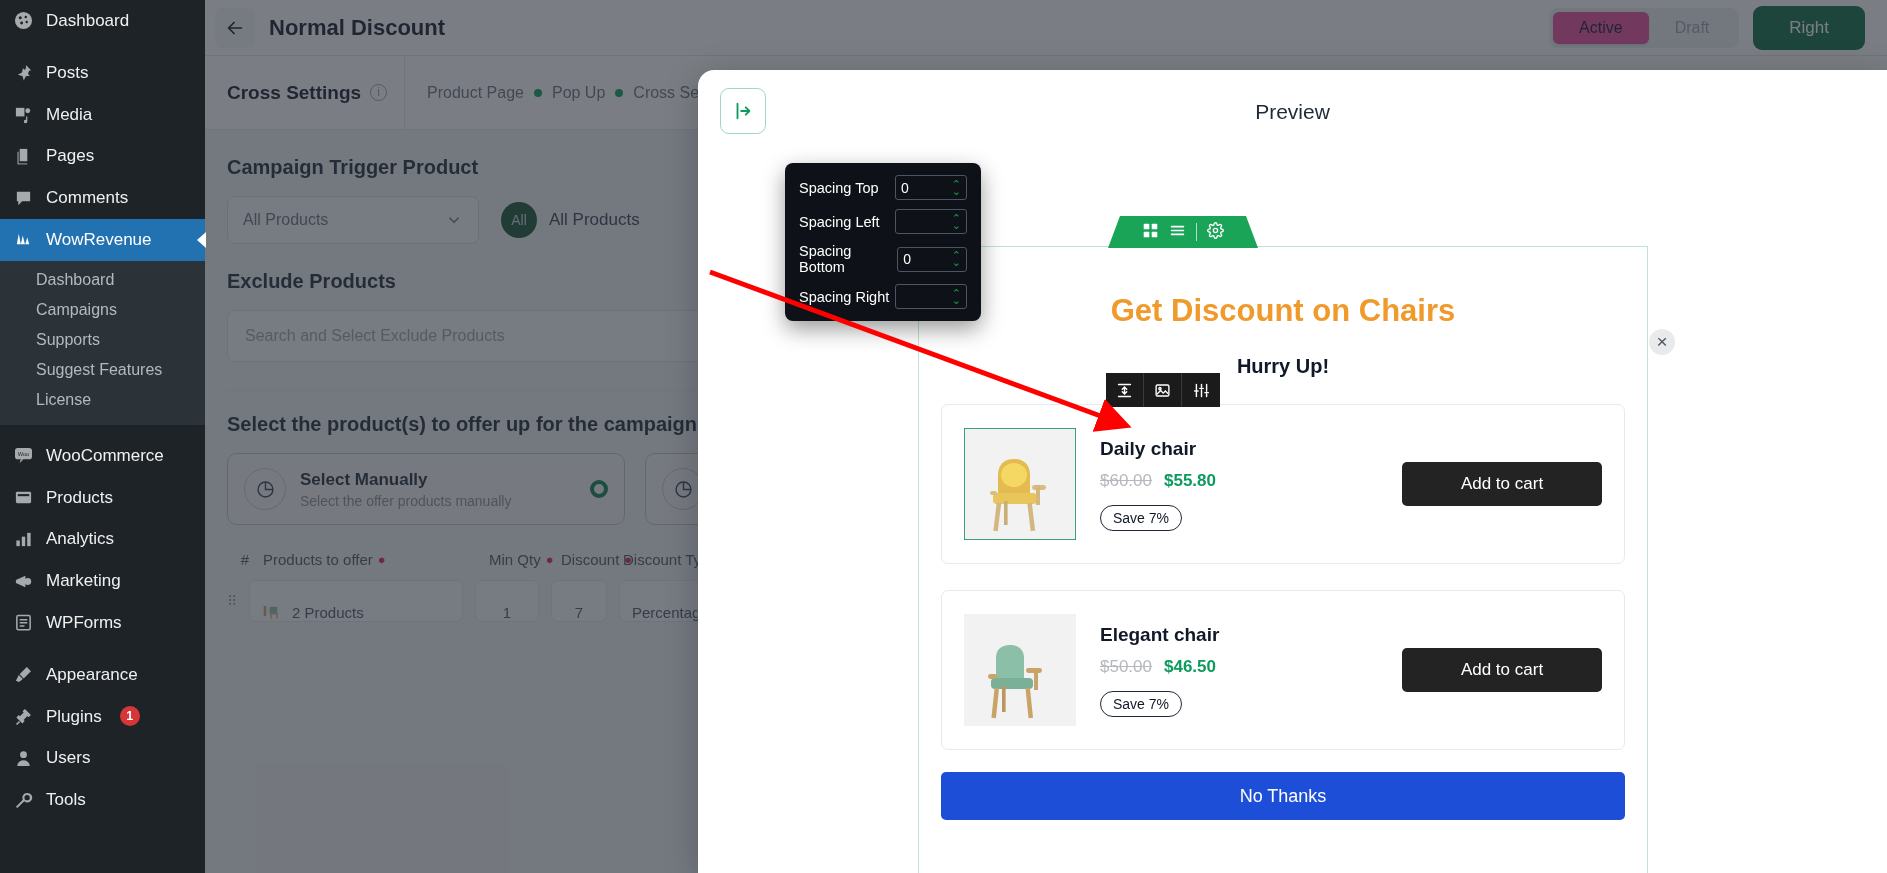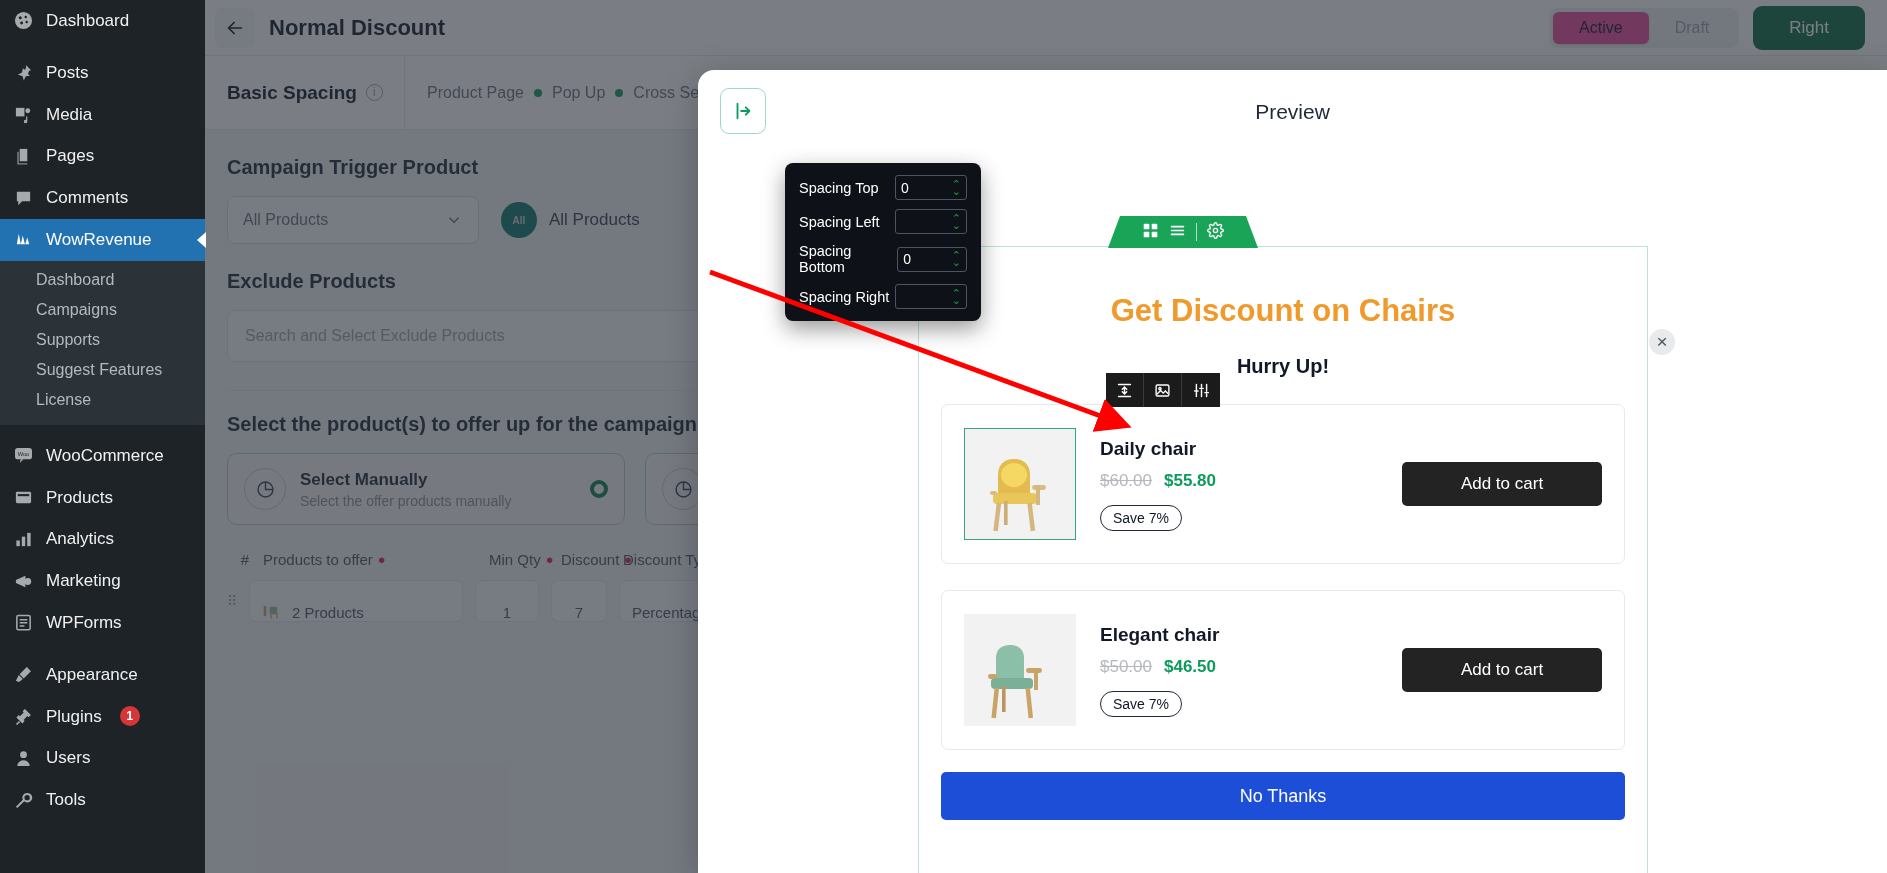--- a/index.html
+++ b/index.html
@@ -153,23 +153,23 @@
     display: flex; align-items: center; justify-content: space-between;
     padding: 0 15px;
     font-size: 16px; color: #6b7280;
   }
   .pill-all {
     display: flex; align-items: center; gap: 12px;
     font-size: 17px; color: #374151;
   }
   .avatar-all {
     width: 36px; height: 36px; border-radius: 50%;
-    background: #0f766e; color: #cfd2d6;
+    background: #14532d; color: #cfd2d6;
     display: flex; align-items: center; justify-content: center;
-    font-size: 10px; font-weight: 700;
+    font-size: 14px; font-weight: 400;
   }
   .search-input {
     margin-top: 16px;
     width: 900px; height: 52px;
     border: 1px solid #dcdee1; border-radius: 8px;
     background: #f7f8f9;
     display: flex; align-items: center;
     padding: 0 17px;
     font-size: 16px; color: #9ca3af;
   }
@@ -597,21 +597,21 @@
           <div class="seg on">Active</div>
           <div class="seg">Draft</div>
         </div>
         <div class="update-btn">Right</div>
       </div>
     </div>
 
     <div class="content">
       <div class="settings-strip">
         <div class="left-pane">
-          <span class="basic-title">Basic Spacing</span>
+          <span class="basic-title">Cross Settings</span>
           <span class="info-circ">i</span>
         </div>
         <div class="steps">
           <span>Product Page</span>
           <span class="dot-sep"></span>
           <span>Pop Up</span>
           <span class="dot-sep"></span>
           <span>Cross Sell</span>
         </div>
       </div>

